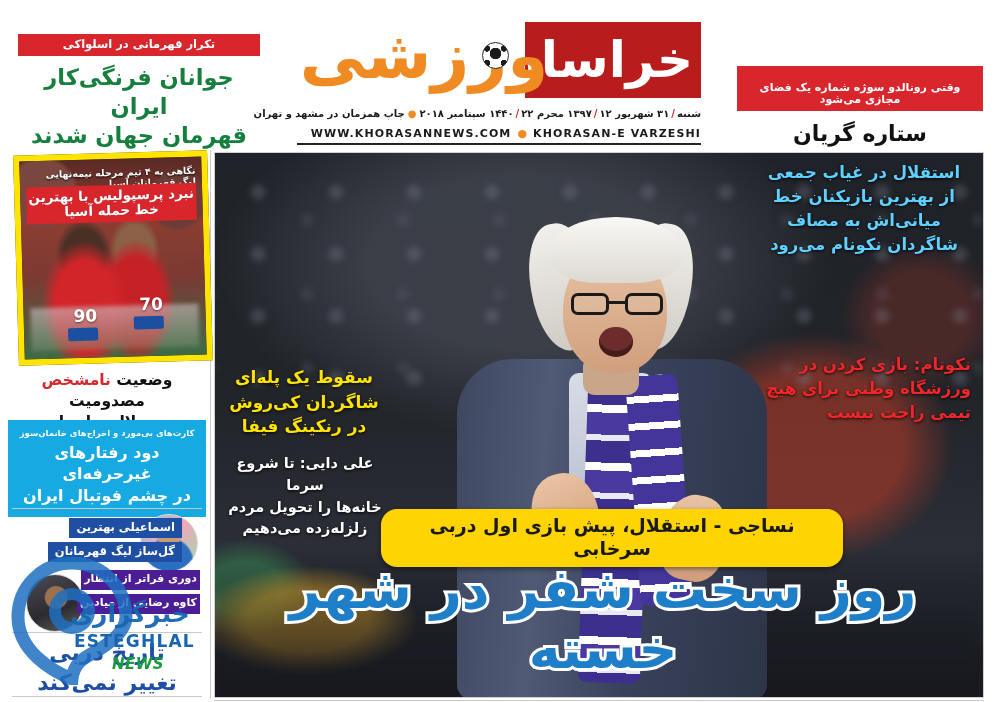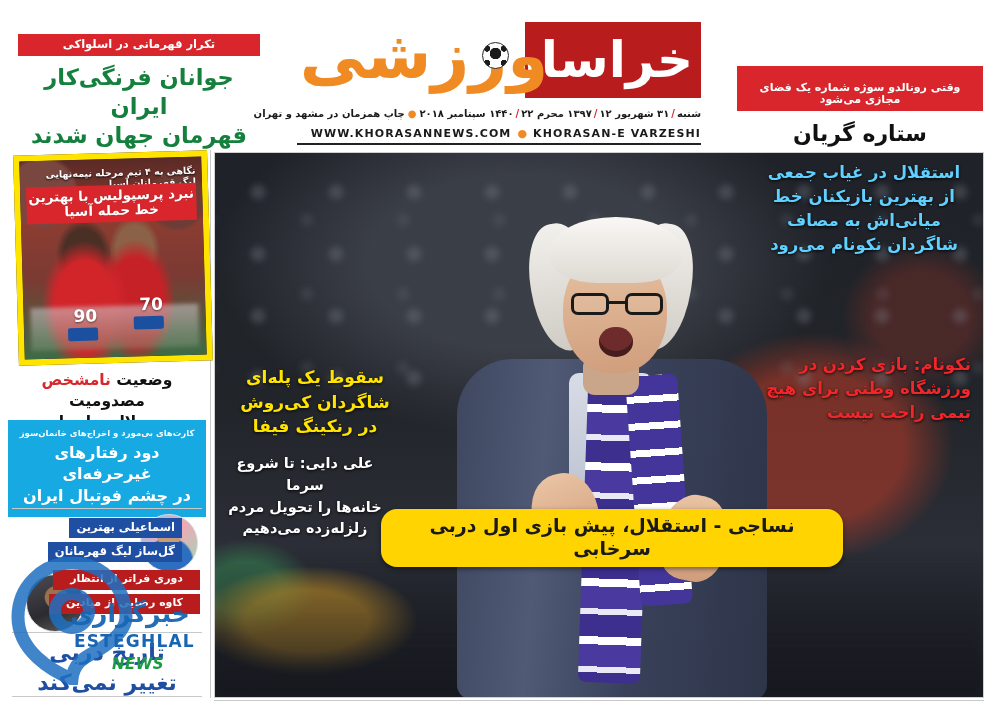--- a/index.html
+++ b/index.html
@@ -151,22 +151,22 @@
   .mini-ph.b{left:18px;top:4px;
     background:
       radial-gradient(circle at 52% 40%, #9c7150 0 24%, transparent 27%),
       linear-gradient(160deg,#4c4c52,#2a2a30 60%,#60605f);
   }
   .tag-blue{
     position:absolute;right:24px;background:#1f4fa3;color:#fff;font-weight:bold;
     font-size:11.5px;padding:3px 7px 4px;line-height:1.15;text-align:right;
   }
   .tag-green{
-    position:absolute;right:6px;background:#b91c1c;color:#fff;font-weight:bold;
-    font-size:11px;padding:3px 17px 4px;line-height:1.15;text-align:right;
+    position:absolute;right:6px;background:#4c1d95;color:#fff;font-weight:bold;
+    font-size:11px;padding:3px 3px 4px;line-height:1.15;text-align:right;
   }
 
   .blue-big{
     position:absolute;left:0;width:198px;text-align:center;
     color:#1f4fa3;font-size:22px;font-weight:bold;line-height:1.35;
     letter-spacing:2px;
   }
 
   
   .watermark{position:absolute;left:0px;top:395px;width:200px;height:160px;pointer-events:none;}
@@ -290,21 +290,21 @@
     color:#5fd0ff;font-size:16.5px;font-weight:bold;line-height:1.45;
     text-shadow:0 1px 3px rgba(0,0,0,.9);
   }
   .ov-red{
     position:absolute;right:12px;top:200px;width:214px;text-align:right;
     color:#f0262b;font-size:16.5px;font-weight:bold;line-height:1.45;
     text-shadow:0 1px 3px rgba(0,0,0,.85);
   }
   
   .ov-yellow{
-    position:absolute;left:20px;top:212px;width:160px;text-align:center;
+    position:absolute;left:9px;top:212px;width:160px;text-align:center;
     color:#ffe400;font-size:17px;font-weight:bold;line-height:1.45;
     text-shadow:0 1px 3px rgba(0,0,0,.9);
   }
   .ov-white{
     position:absolute;left:4px;top:300px;width:172px;text-align:center;
     color:#ffffff;font-size:14.5px;font-weight:bold;line-height:1.5;
     text-shadow:0 1px 3px rgba(0,0,0,.95);
   }
 
   .yellow-banner{
@@ -478,17 +478,18 @@
         </div>
       </div>
       <div class="ov-red">
         <div>نکونام: بازی کردن در</div>
         <div>ورزشگاه وطنی برای هیچ</div>
         <div>تیمی راحت نیست</div>
       </div>
 
       <div class="yellow-banner">نساجی - استقلال، پیش بازی اول دربی سرخابی</div>
 
+      <div class="main-headline">روز سخت شفر در شهر خسته</div>
     </div>
 
     <div class="hr-bottom"></div>
   </div>
 </div>
 
 </body></html>

